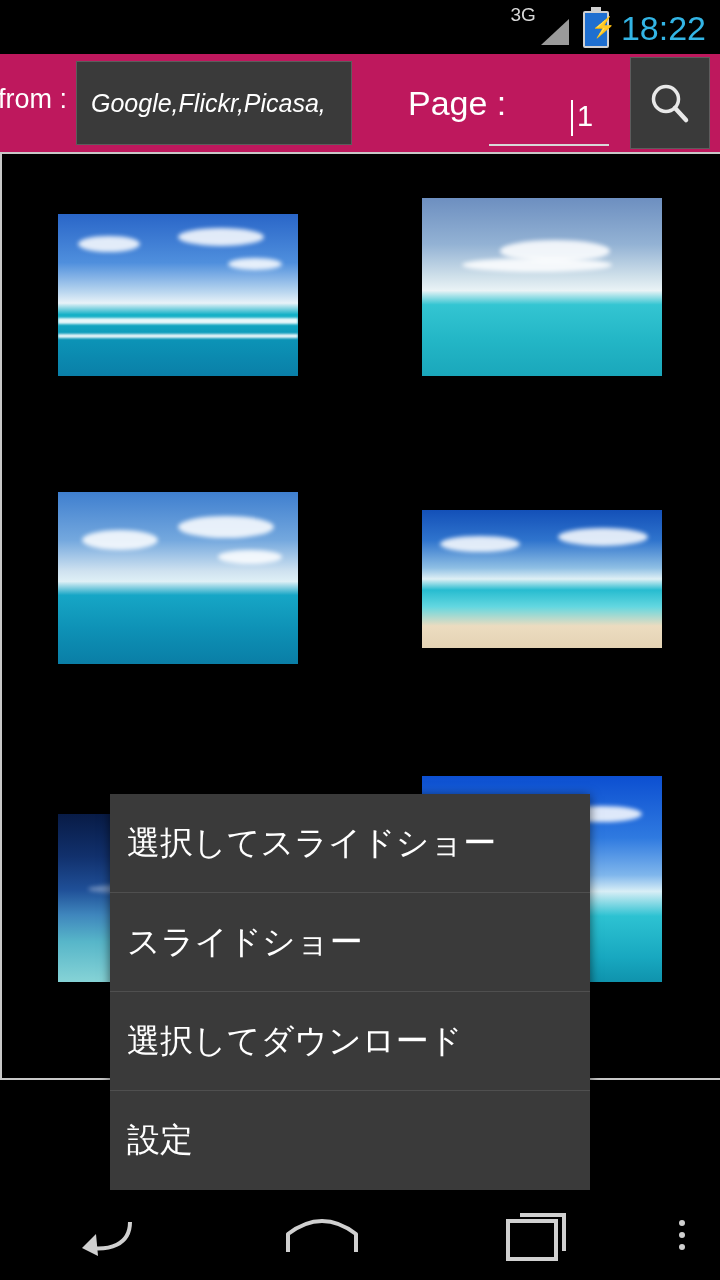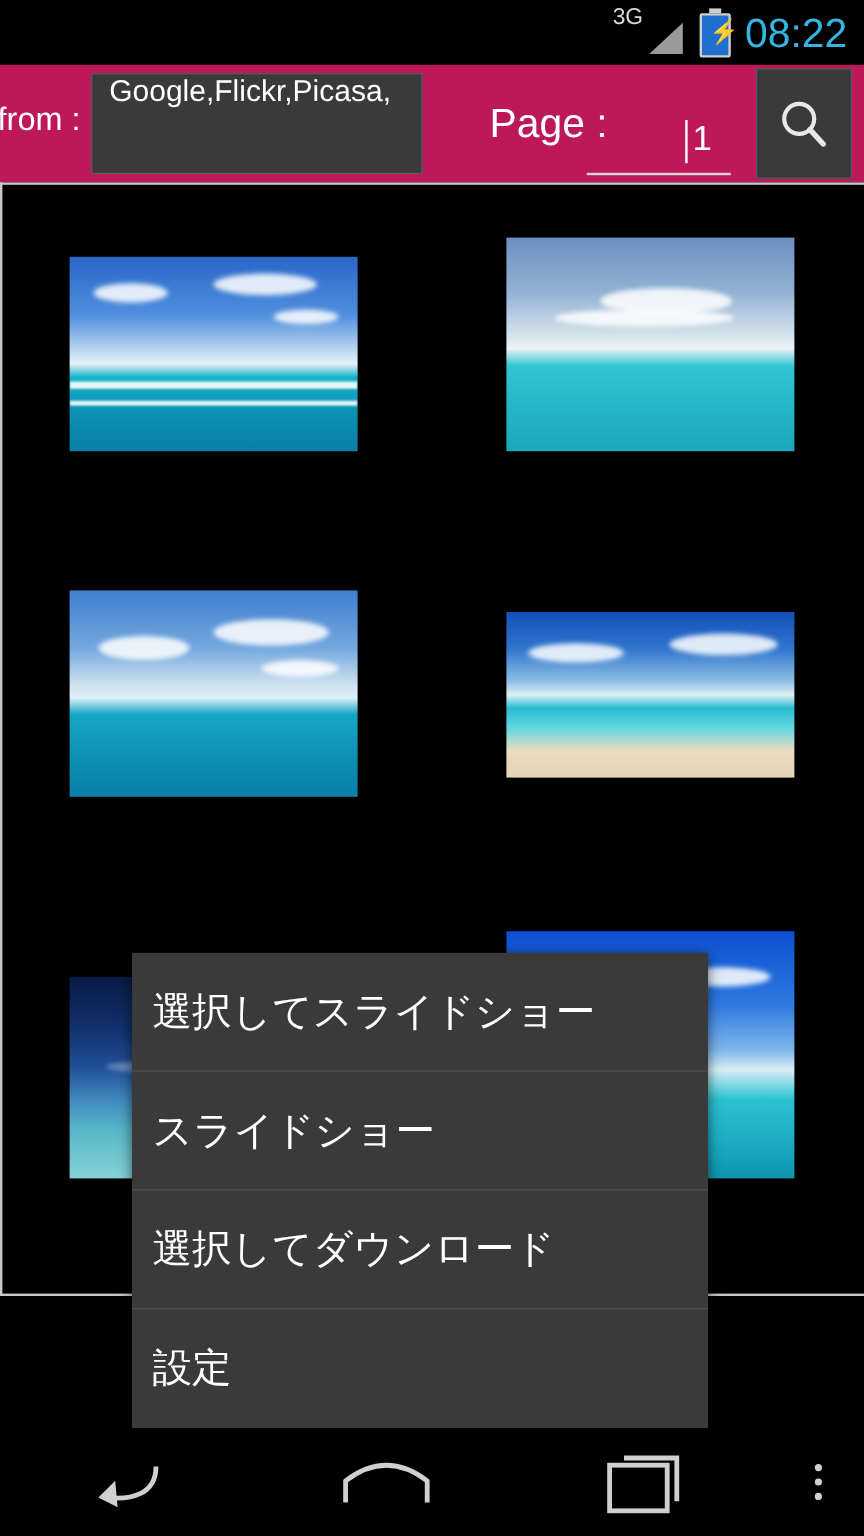--- a/index.html
+++ b/index.html
@@ -100,24 +100,25 @@
   .source-field {
     position: absolute;
     left: 76px;
     top: 7px;
     width: 276px;
     height: 84px;
     background: #3a3a3a;
     border: 1px solid #5c5c5c;
     box-sizing: border-box;
     display: flex;
-    align-items: flex-start;
+    align-items: center;
     padding-left: 14px;
     overflow: hidden;
     white-space: nowrap;
+    font-style: italic;
   }
   .source-field span {
     color: #ffffff;
     font-size: 25px;
   }
   .page-label {
     position: absolute;
     left: 408px;
     top: 30px;
     color: #ffffff;
@@ -258,21 +259,21 @@
 <body>
 
 <div class="status-bar">
   <span class="net-label">3G</span>
   <span class="signal-bars">
     <span class="tri"></span>
   </span>
   <span class="battery">
     <span class="bolt">⚡</span>
   </span>
-  <span class="clock">08:22</span>
+  <span class="clock">18:22</span>
 </div>
 
 <div class="toolbar">
   <span class="from-label">from :</span>
 
   <div class="source-field">
     <span>Google,Flickr,Picasa,</span>
   </div>
 
   <span class="page-label">Page :</span>

